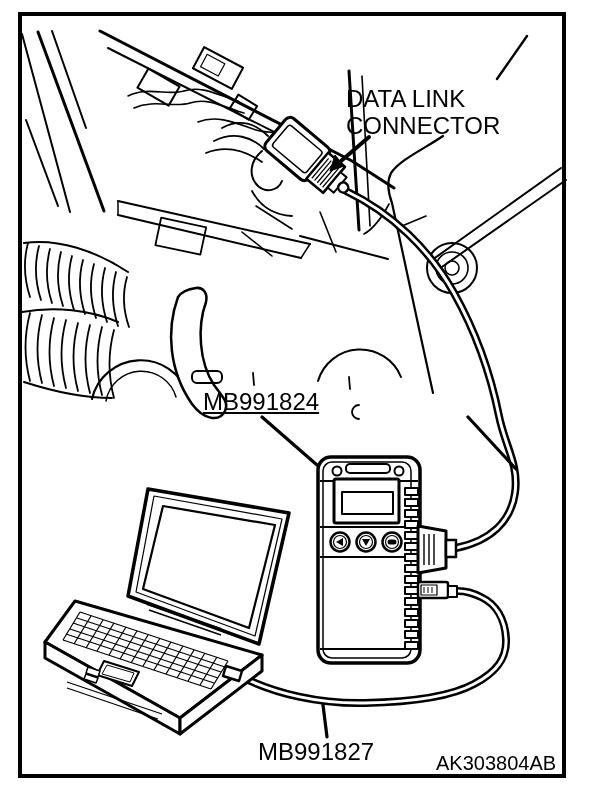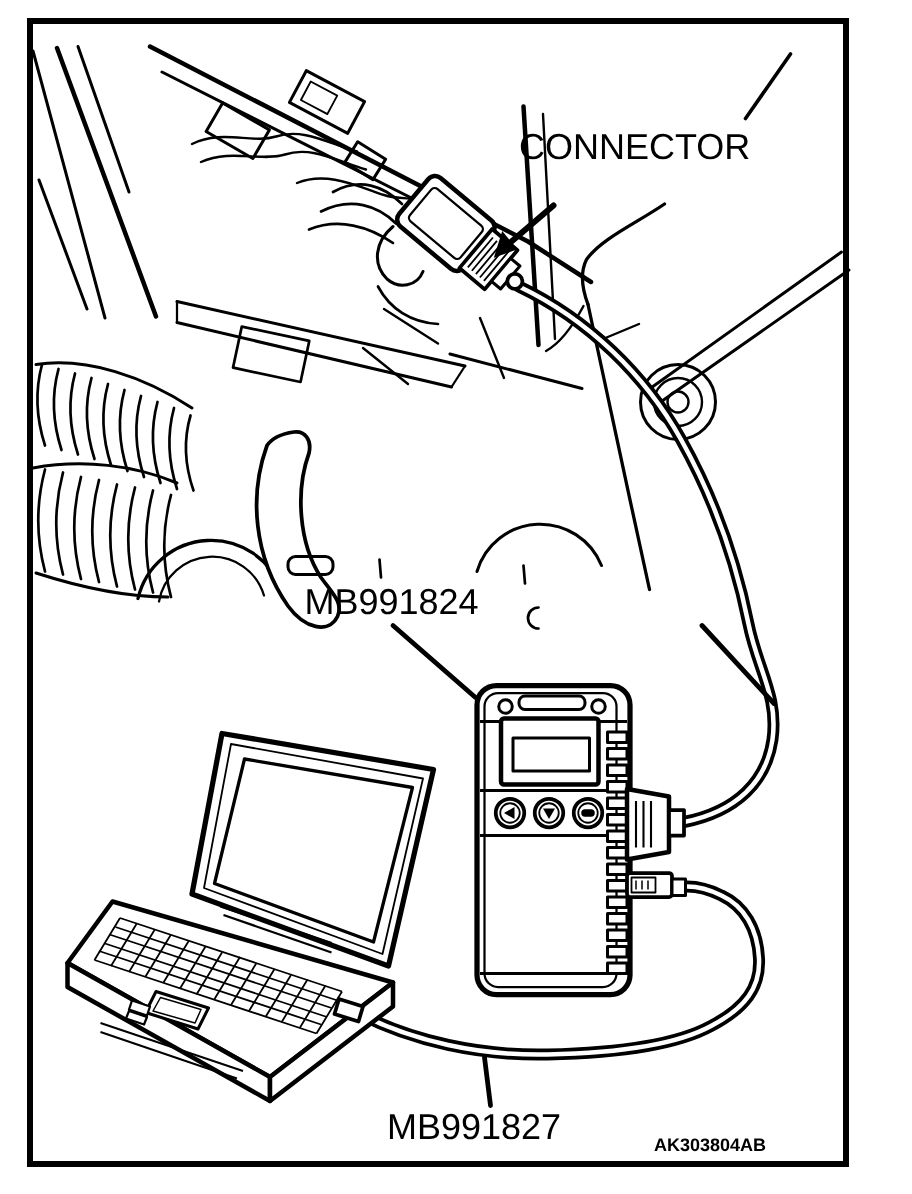--- a/index.html
+++ b/index.html
@@ -1,21 +1,21 @@
 <!DOCTYPE html>
 <html><head>
 <meta charset="utf-8">
 <style>
   html,body{margin:0;padding:0;background:#fff;}
   .stage{position:relative;width:608px;height:796px;background:#fff;overflow:hidden;
          font-family:"Liberation Sans",sans-serif;}
   .stage svg{position:absolute;left:0;top:0;}
   .label{position:absolute;color:#000;font-size:24px;line-height:27px;white-space:nowrap;
          font-family:"Liberation Sans",sans-serif;}
-  .code{font-weight:700;font-size:12px;line-height:22px;}
+  .code{font-weight:400;font-size:20px;line-height:22px;}
   .ink{stroke:#000;fill:none;}
   .inkw{stroke:#000;fill:#fff;}
   .core{stroke:#fff;fill:none;}
 </style>
 </head>
 <body>
 
 <div class="stage">
 
 <svg width="608" height="796" viewBox="0 0 608 796">
@@ -212,19 +212,20 @@
   </g>
 
   <g stroke-linecap="round">
     <path class="ink" stroke-width="3.2" d="M 262 417 L 317 465"></path>
     <path class="ink" stroke-width="3.2" d="M 468 417 L 516 469"></path>
     <path class="ink" stroke-width="3.2" d="M 327 737 L 323 705"></path>
   </g>
 </svg>
 
   <div class="label" style="left:346px;top:85px;">
+    <div>DATA LINK</div>
     <div>CONNECTOR</div>
   </div>
-  <div class="label" style="left:203px;top:388px;">MB991824</div>
+  <div class="label" style="left:203px;top:388px;text-decoration:underline;">MB991824</div>
   <div class="label" style="left:210px;top:738px;margin-left:48px;">MB991827</div>
   <div class="label code" style="left:436px;top:752px;">AK303804AB</div>
 
 </div>
 
 </body></html>

